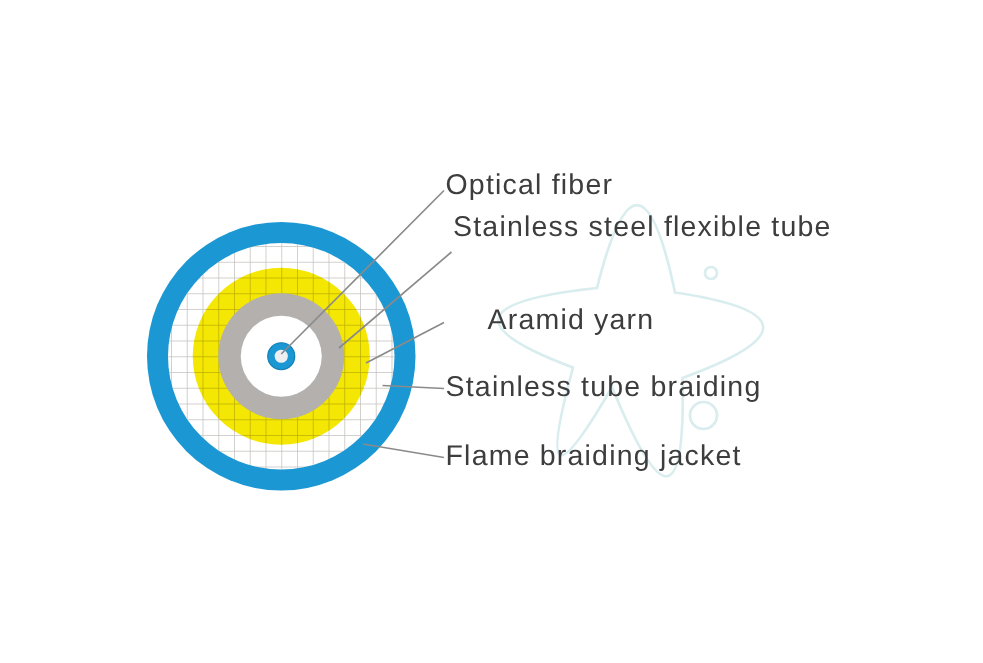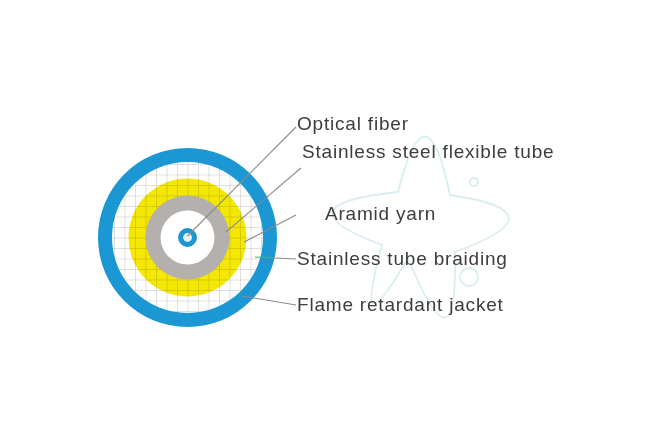--- a/index.html
+++ b/index.html
@@ -46,14 +46,14 @@
       <line x1="296" y1="215" x2="244" y2="242" stroke="#8a8a8a"></line>
       <line x1="296" y1="259" x2="255" y2="257" stroke="#8a8a8a"></line>
       <line x1="296" y1="305" x2="242" y2="296" stroke="#8a8a8a"></line>
     </g>
   </svg>
 
   <span class="lbl" style="left:297px;top:124px;">Optical fiber</span>
   <span class="lbl" style="left:302px;top:152px;">Stainless steel flexible tube</span>
   <span class="lbl" style="left:297px;top:214px;margin-left:28px;">Aramid yarn</span>
   <span class="lbl" style="left:297px;top:259px;">Stainless tube braiding</span>
-  <span class="lbl" style="left:297px;top:305px;">Flame retardant jacket</span>
+  <span class="lbl" style="left:297px;top:305px;">Flame braiding jacket</span>
 </div>
 
 </body></html>

